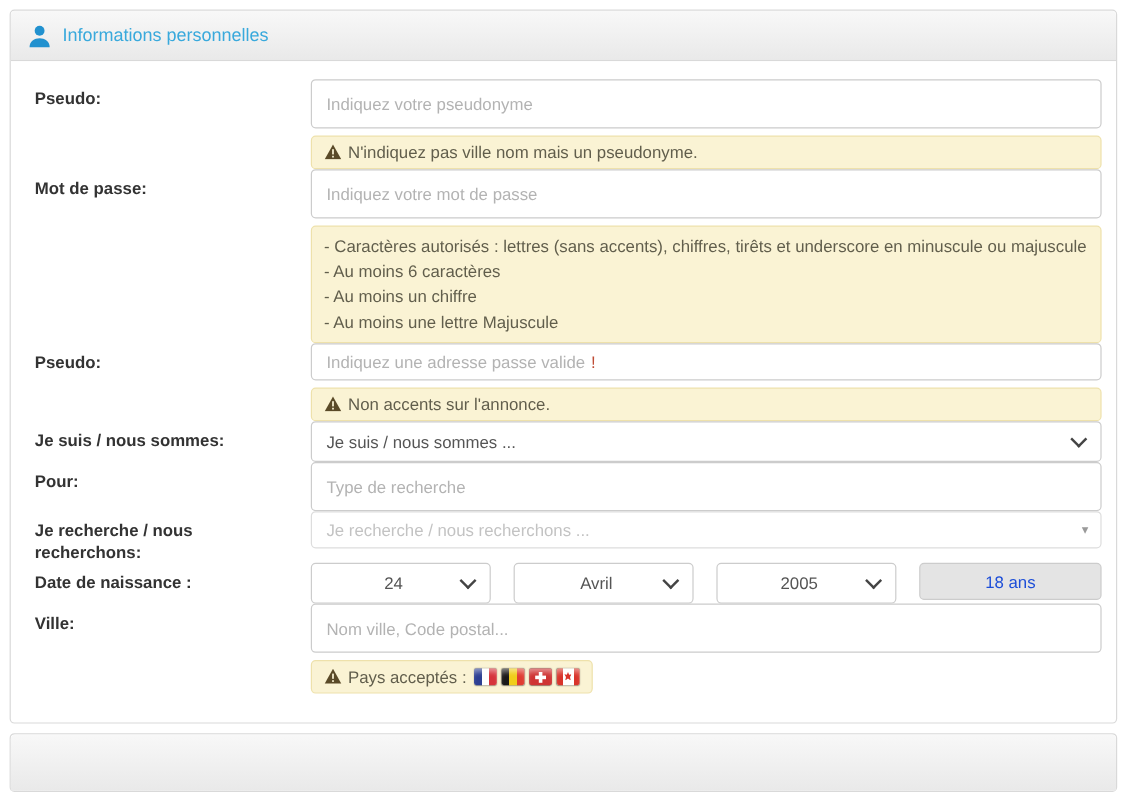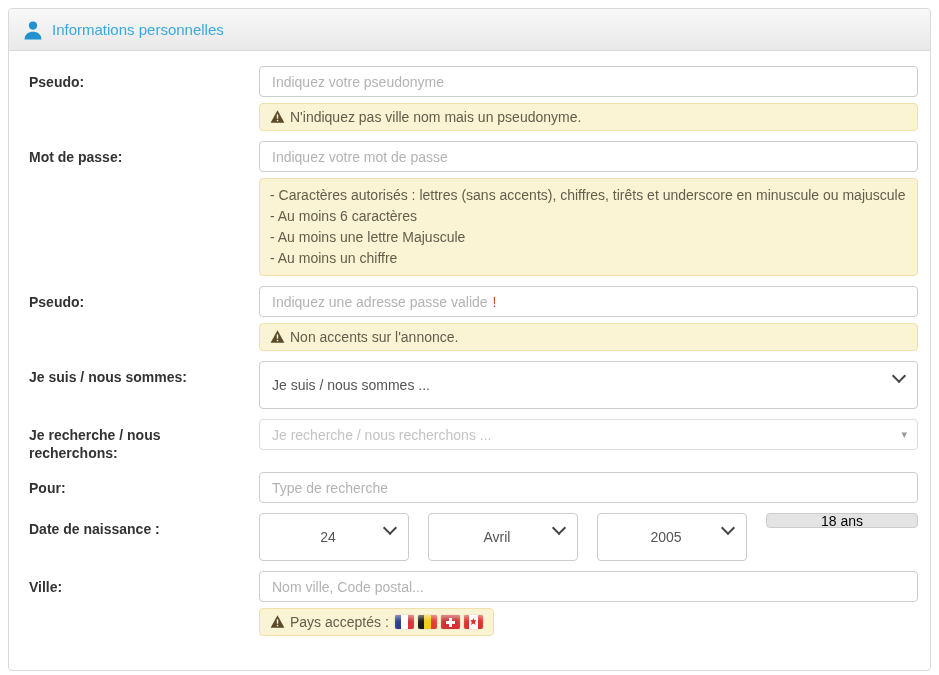--- a/index.html
+++ b/index.html
@@ -19,30 +19,30 @@
     background: linear-gradient(#f8f8f8, #e9e9e9);
     border-bottom: 1px solid #d9d9d9;
     border-radius: 4px 4px 0 0;
   }
   .panel-heading .hicon { width: 20px; height: 20px; display:inline-block; }
   .panel-heading .htitle {
     margin-left: 9px; font-size: 15px; color: #39a9dc; font-weight: normal;
   }
   .panel-body { padding: 15px 12px 24px 12px; }
 
-  .frow { display: flex; margin-bottom: 10px; }
+  .frow { display: flex; }
   .frow .lbl {
     width: 238px; flex: 0 0 238px;
     padding: 7px 10px 0 8px;
     font-weight: bold; color: #333; line-height: 18px;
   }
   .frow .ctl { flex: 1; min-width: 0; }
 
   .txt {
-    width: 100%; height: 31px;
+    width: 100%; height: 41px;
     border: 1px solid #ccc; border-radius: 4px;
     padding: 0 12px; font: 14px "Liberation Sans", sans-serif;
     color: #a16207; background: #fff; outline: none;
   }
   .txt::placeholder { color: #b3b3b3; opacity: 1; }
 
   .fakeinput {
     width: 100%; height: 31px;
     border: 1px solid #ccc; border-radius: 4px;
     padding: 0 12px; background: #fff;
@@ -53,43 +53,43 @@
 
   .selwrap { position: relative; }
   .selwrap::after {
     content: ""; position: absolute; right: 14px; top: 10px;
     width: 8px; height: 8px;
     border-right: 2px solid #444; border-bottom: 2px solid #444;
     transform: rotate(45deg); pointer-events: none;
   }
   select.sel {
     appearance: none; -webkit-appearance: none; -moz-appearance: none;
-    width: 100%; height: 48px;
+    width: 100%; height: 34px;
     border: 1px solid #ccc; border-radius: 4px;
     background: #fff; color: #555;
     font: 14px "Liberation Sans", sans-serif;
     padding: 0 24px 0 12px; outline: none;
   }
   .sel-center { text-align: center; text-align-last: center; padding-left: 24px; }
 
   .fakesel {
     height: 31px; border: 1px solid #ddd; border-radius: 4px;
     background: #fff; color: #c3c3c3;
     display: flex; align-items: center; padding: 0 12px;
     position: relative;
   }
   .fakesel .smallarrow { position: absolute; right: 10px; top: 8px; color: #9a9a9a; font-size: 11px; }
 
   .daterow { display: flex; gap: 19px; }
   .daterow > * { flex: 1; }
   .agebox {
-    height: 15px; background: #e4e4e4;
+    height: 31px; background: #e4e4e4;
     border: 1px solid #ccc; border-radius: 4px;
     display: flex; align-items: center; justify-content: center;
-    color: #000000;
+    color: #1d4ed8;
   }
 
   .warn {
     margin-top: 6px;
     background: #faf3d4; border: 1px solid #eee1ab; border-radius: 4px;
     padding: 3px 10px; color: #615e4c; line-height: 20px;
   }
   .warn-multi { padding: 6px 10px; line-height: 21px; }
   .wicon { display: inline-block; margin-right: 5px; }
   .wicon svg { width: 15px; height: 13px; vertical-align: -1px; }
@@ -143,22 +143,22 @@
       </div>
     </div>
 
     <div class="frow">
       <div class="lbl">Mot de passe:</div>
       <div class="ctl">
         <input class="txt" type="text" placeholder="Indiquez votre mot de passe" style="">
         <div class="warn warn-multi">
           <div>- Caractères autorisés : lettres (sans accents), chiffres, tirêts et underscore en minuscule ou majuscule</div>
           <div>- Au moins 6 caractères</div>
+          <div>- Au moins un chiffre</div>
           <div>- Au moins une lettre Majuscule</div>
-          <div>- Au moins un chiffre</div>
         </div>
       </div>
     </div>
 
     <div class="frow">
       <div class="lbl">Pseudo:</div>
       <div class="ctl">
         <div class="fakeinput">
           <span class="ph">Indiquez une adresse passe valide</span>
           <span class="mark">!</span>
@@ -180,33 +180,33 @@
       <div class="ctl">
         <div class="selwrap">
           <select class="sel">
             <option>Je suis / nous sommes ...</option>
           </select>
         </div>
       </div>
     </div>
 
     <div class="frow">
+      <div class="lbl">Pour:</div>
+      <div class="ctl">
+        <input class="txt" type="text" placeholder="Type de recherche" style="">
+      </div>
+    </div>
+
+    <div class="frow">
       <div class="lbl">Je recherche / nous recherchons:</div>
       <div class="ctl">
         <div class="fakesel">
           <span>Je recherche / nous recherchons ...</span>
           <span class="smallarrow">▾</span>
         </div>
-      </div>
-    </div>
-
-    <div class="frow">
-      <div class="lbl">Pour:</div>
-      <div class="ctl">
-        <input class="txt" type="text" placeholder="Type de recherche" style="">
       </div>
     </div>
 
     <div class="frow">
       <div class="lbl">Date de naissance :</div>
       <div class="ctl">
         <div class="daterow">
           <div class="selwrap">
             <select class="sel sel-center">
               <option>24</option>

